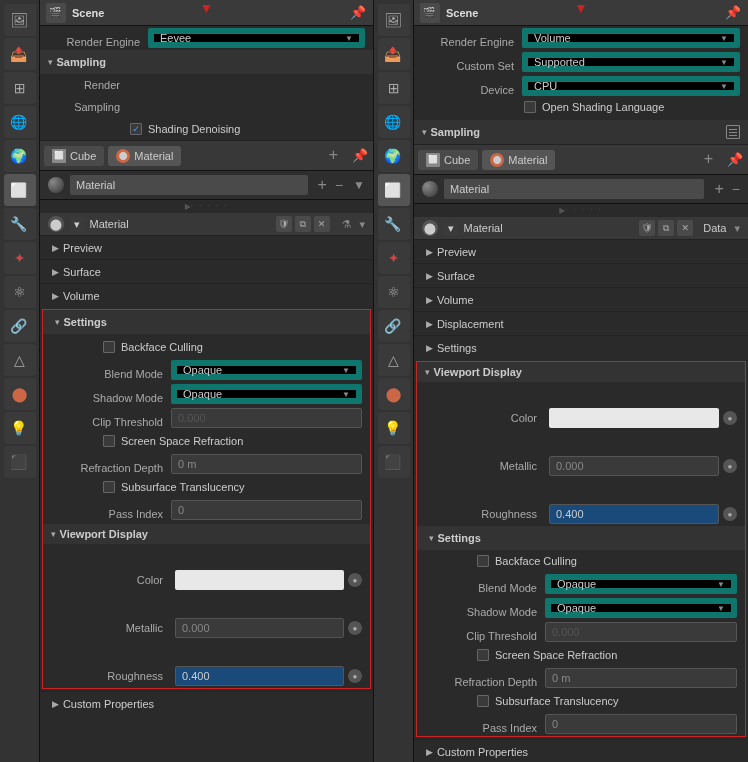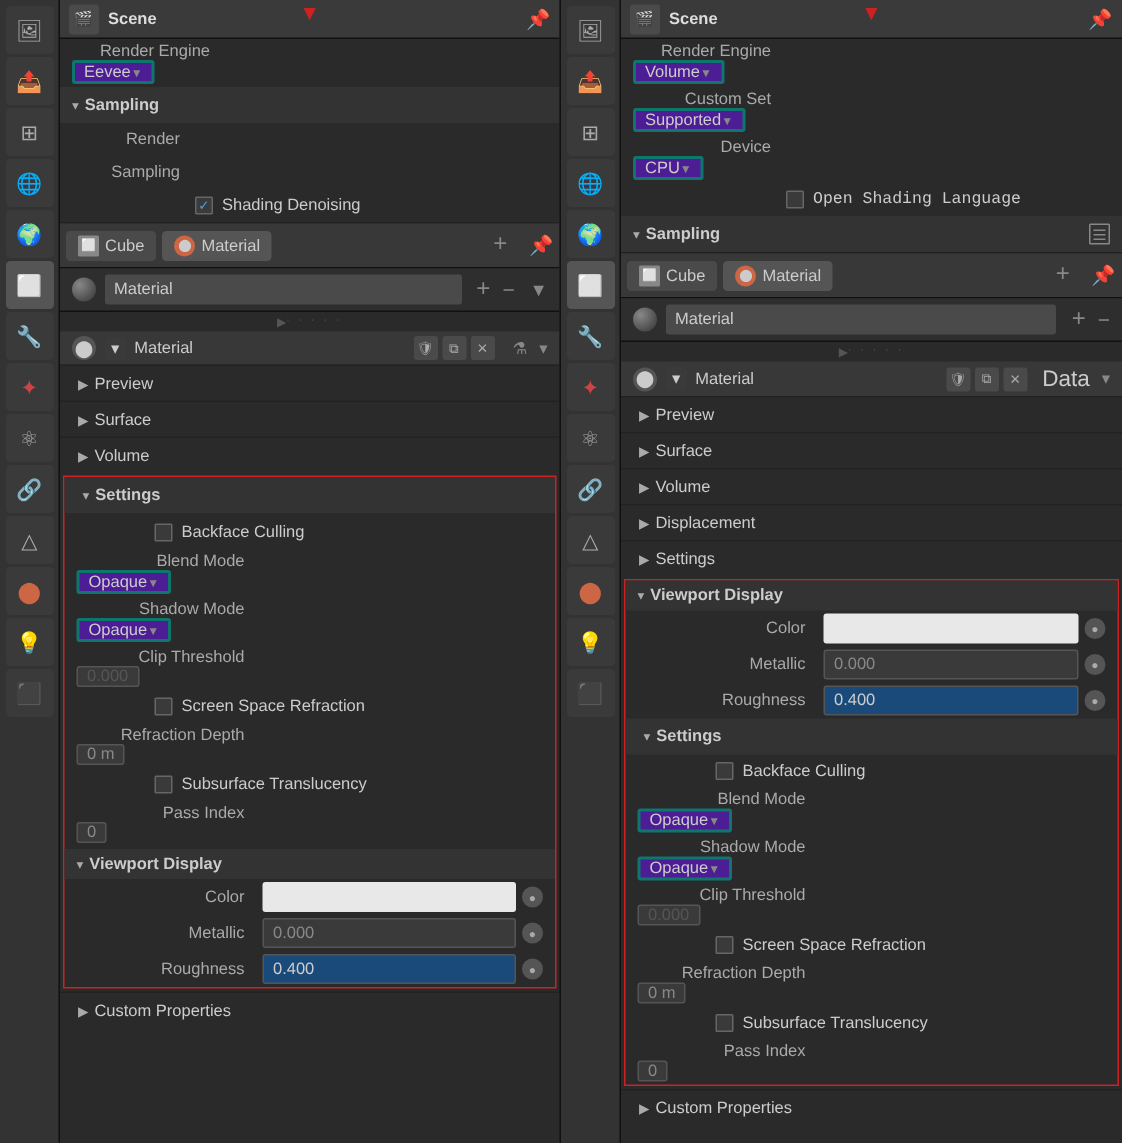--- a/index.html
+++ b/index.html
@@ -53,39 +53,38 @@
       font-weight: bold;
       flex: 1;
     }
     .header-bar .pin {
       color: #888;
       font-size: 13px;
     }
     
     .prop-row {
       display: flex;
-      align-items: flex-start;
+      align-items: flex-end;
       padding: 2px 8px;
       min-height: 22px;
-      flex-direction: column;
     }
     .prop-label {
       color: #aaa;
       min-width: 100px;
       text-align: right;
       padding-right: 8px;
       font-size: 11px;
     }
     .prop-label-wide {
       min-width: 120px;
     }
     .prop-select {
       flex: 1;
-      background: #4c1d95;
-      border: 2px solid #0f766e;
+      background: #000000;
+      border: 6px solid #0f766e;
       border-radius: 2px;
       height: 20px;
       padding: 0 6px;
       color: #ccc;
       display: flex;
       align-items: center;
       justify-content: space-between;
       font-size: 11px;
       cursor: pointer;
     }
@@ -276,20 +275,21 @@
       background: #e8e8e8;
       border-radius: 2px;
       height: 20px;
     }
     .color-row {
       display: flex;
       align-items: center;
       padding: 2px 8px;
       min-height: 22px;
       gap: 4px;
+      margin-top: 24px;
     }
     .dot-btn {
       width: 14px; height: 14px;
       background: #555;
       border-radius: 50%;
       display: flex; align-items: center; justify-content: center;
       font-size: 8px;
       color: #aaa;
       cursor: pointer;
     }
@@ -641,21 +641,21 @@
       </div>
 
       <div class="prop-row">
         <span class="prop-label">Device</span>
         <div class="prop-select">
           <span>CPU</span>
           <span class="prop-select-arrow">▼</span>
         </div>
       </div>
 
-      <div style="display:flex; align-items:center; padding:3px 8px 3px 110px; min-height:22px; gap:6px;font-family:Liberation Mono, monospace;">
+      <div style="display:flex; padding:3px 8px 3px 110px; min-height:22px; gap:6px;">
         <div class="checkbox"></div>
         <span class="checkbox-label">Open Shading Language</span>
       </div>
 
       <div class="sampling-header collapsible-header">
         <span class="section-arrow">▾</span>
         <span class="section-title">Sampling</span>
         <div class="list-icon">
           <div class="list-icon-line"></div>
           <div class="list-icon-line"></div>
@@ -696,21 +696,21 @@
         <div style="display:flex; align-items:center; gap:6px; flex:1;">
           <div style="width:16px; height:16px; background:#555; border-radius:50%; display:flex; align-items:center; justify-content:center;">⬤</div>
           <span style="background:#3a3a3a; border-radius:2px; padding:1px 4px; color:#ccc;">▾</span>
           <span style="color:#ccc;">Material</span>
         </div>
         <div class="mat-actions" style="display:flex; gap:3px;">
           <div class="icon-small">🛡</div>
           <div class="icon-small">⧉</div>
           <div class="icon-small">✕</div>
         </div>
-        <span style="margin-left:4px; color:#ccc; font-size:15px;">Data</span>
+        <span style="margin-left:4px; color:#ccc; font-size:11px;">Data</span>
         <span style="color:#888; margin-left:2px; font-size:11px;">▾</span>
       </div>
 
       <div class="simple-row">
         <span class="section-arrow">▶</span>
         <span style="color:#ccc;">Preview</span>
       </div>
       <div class="simple-row">
         <span class="section-arrow">▶</span>
         <span style="color:#ccc;">Surface</span>

